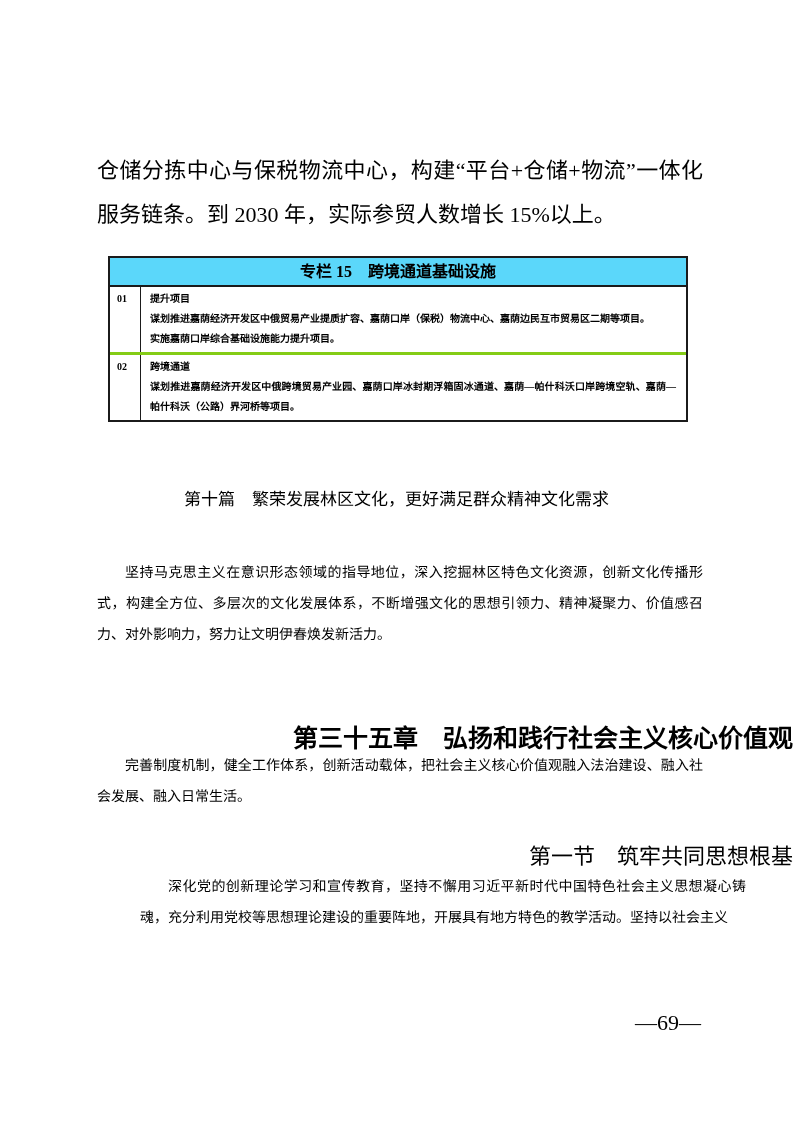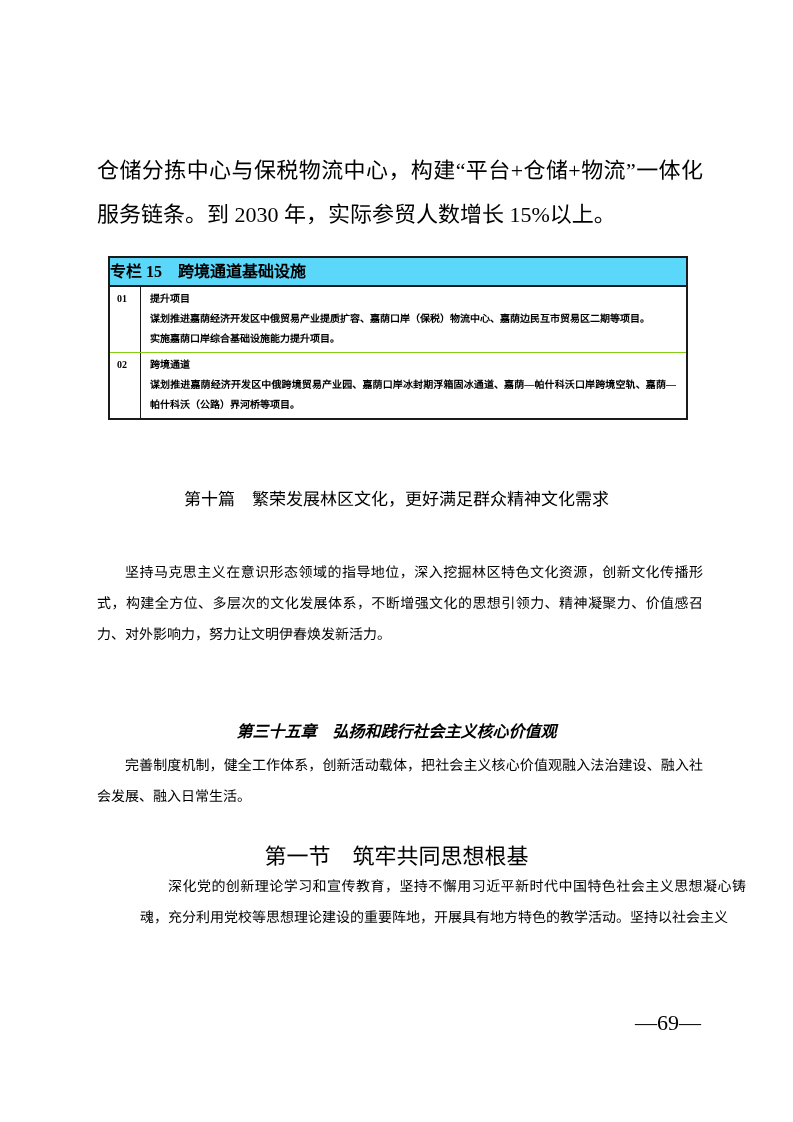--- a/index.html
+++ b/index.html
@@ -28,51 +28,51 @@
   .para3{top:871px;margin-left:43px;}
   
   .box{
     position:absolute;top:256px;left:108px;width:580px;
     box-sizing:border-box;
     border:2px solid #1b1b1b;
     background:#fff;
   }
   .box-header{
     height:27px;line-height:27px;
-    text-align:left;font-weight:bold;font-size:16px;
+    text-align:center;font-weight:bold;font-size:16px;
     border-bottom:2px solid #1b1b1b;
   }
   .box-row{display:flex;font-size:10px;line-height:20px;font-weight:bold;}
-  .box-row.second{border-top:1px solid #84cc16;}
+  .box-row.second{border-top:3px solid #84cc16;}
   .box-num{
     width:31px;box-sizing:border-box;
     padding:2px 0 0 7px;
     border-right:1px solid #1b1b1b;
   }
   .box-cell{
     flex:1;box-sizing:border-box;
     padding:2px 10px 3px 9px;
     text-align:justify;
   }
   
   .part-title{
     position:absolute;top:485px;left:0;width:100%;
     margin:0;text-align:center;
     font-family:"Liberation Sans", sans-serif;
     font-size:17px;font-weight:normal;
   }
   .chapter-title{
     position:absolute;top:718px;left:0;width:100%;
-    margin:0;text-align:center;
+    margin:0;text-align:right;
     font-family:"Liberation Serif", serif;
-    font-size:16px;font-weight:bold;font-style:italic;
+    font-size:25px;font-weight:bold;
   }
   .section-title{
     position:absolute;top:838px;left:0;width:100%;
-    margin:0;text-align:center;
+    margin:0;text-align:right;
     font-family:"Liberation Serif", serif;
     font-size:22px;font-weight:normal;
   }
   .page-number{
     position:absolute;top:1010px;left:635px;
     font-size:22px;letter-spacing:0px;
   }
 </style>
 </head>
 <body>

